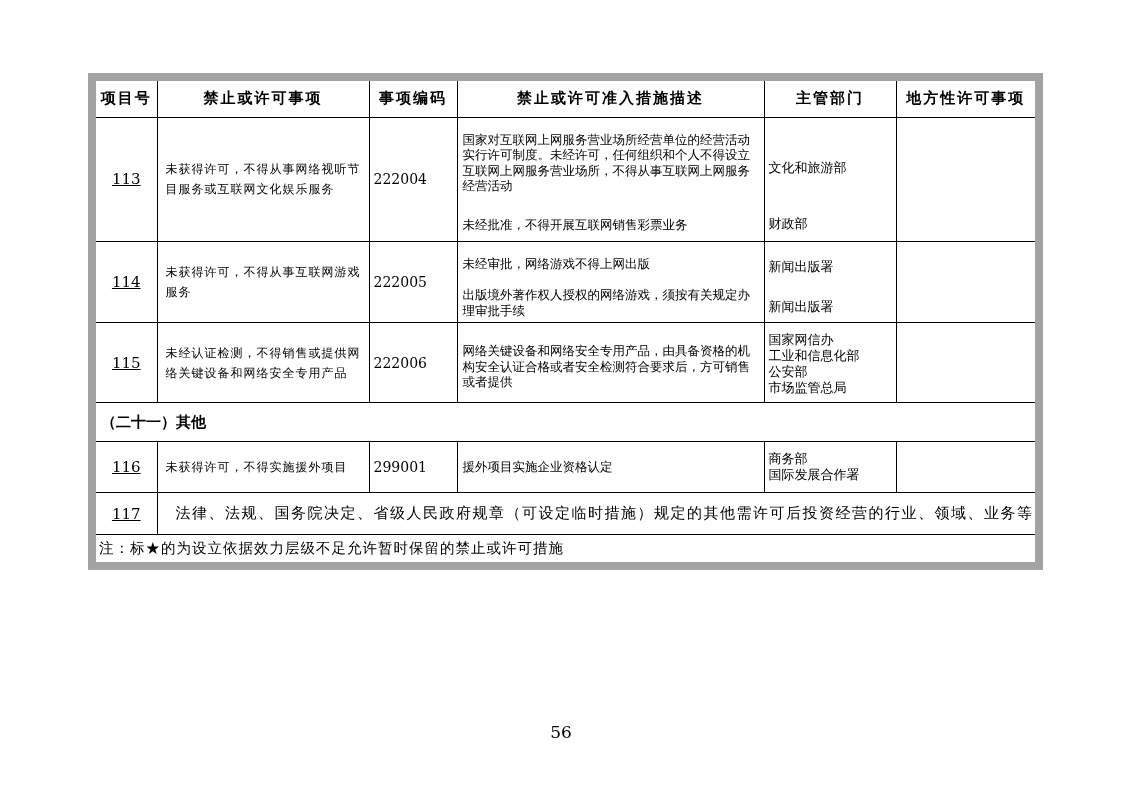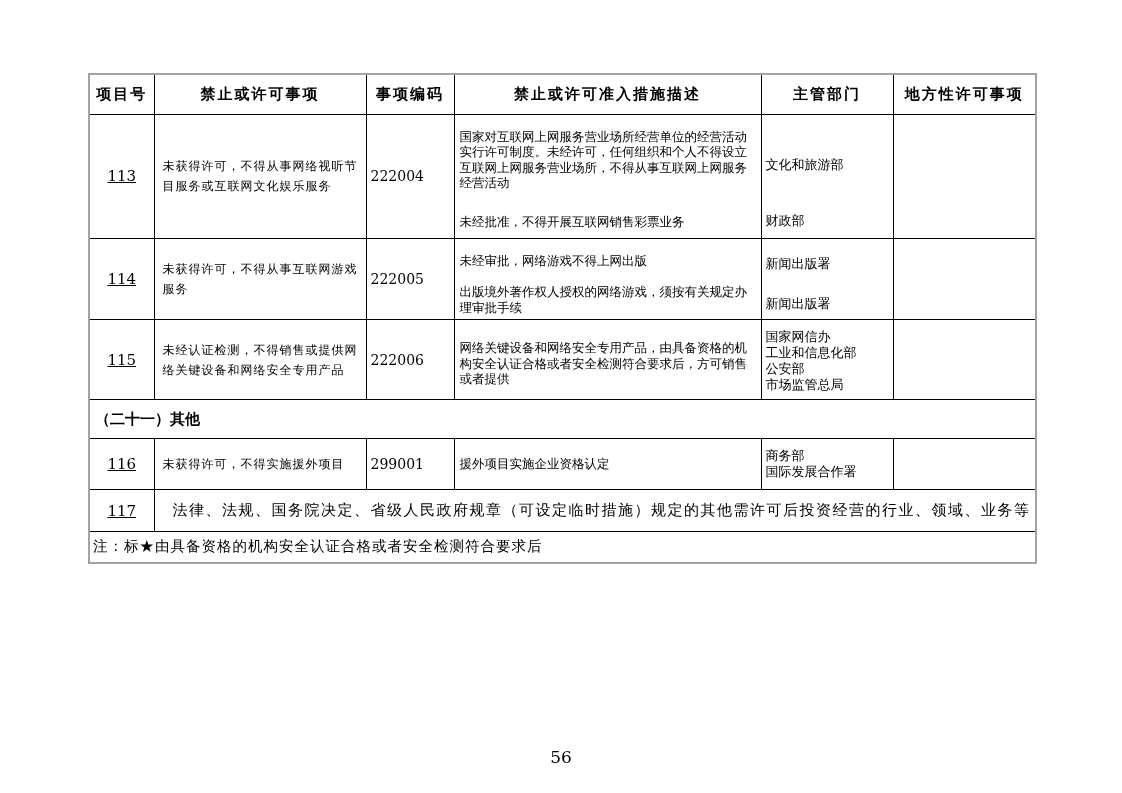--- a/index.html
+++ b/index.html
@@ -14,21 +14,21 @@
     width: 1122px; height: 793px;
     background: #ffffff;
     overflow: hidden;
   }
   table.main {
     position: absolute;
     left: 88px; top: 73px;
     width: 947px;
     border-collapse: collapse;
     table-layout: fixed;
-    border: 2px solid #a3a3a3;
+    border: 8px solid #a3a3a3;
   }
   table.main td, table.main th {
     border: 1px solid #000;
     vertical-align: middle;
     overflow: hidden;
   }
   tr.hdr    { height: 40px; }
   tr.r113   { height: 124px; }
   tr.r114   { height: 81px; }
   tr.r115   { height: 80px; }
@@ -82,21 +82,21 @@
   }
   .note-cell {
     font-size: 14.5px;
     padding-left: 3px;
     letter-spacing: 1px;
     text-align: left;
   }
   .page-number {
     position: absolute;
     left: 0; right: 0;
-    top: 747px;
+    top: 722px;
     text-align: center;
     font-size: 17px;
   }
 </style>
 </head>
 <body>
 
 <div class="page">
 
   <table class="main">
@@ -182,20 +182,20 @@
       </td>
       <td class="local"></td>
     </tr>
 
     <tr class="r117">
       <td class="num">117</td>
       <td class="row117-text" colspan="5">法律、法规、国务院决定、省级人民政府规章（可设定临时措施）规定的其他需许可后投资经营的行业、领域、业务等</td>
     </tr>
 
     <tr class="noterow">
-      <td class="note-cell" colspan="6">注：标★由具备资格的机构安全认证合格或者安全检测符合要求后</td>
+      <td class="note-cell" colspan="6">注：标★的为设立依据效力层级不足允许暂时保留的禁止或许可措施</td>
     </tr>
   </tbody>
     </table>
 
   <div class="page-number">56</div>
 
 </div>
 
 </body></html>

